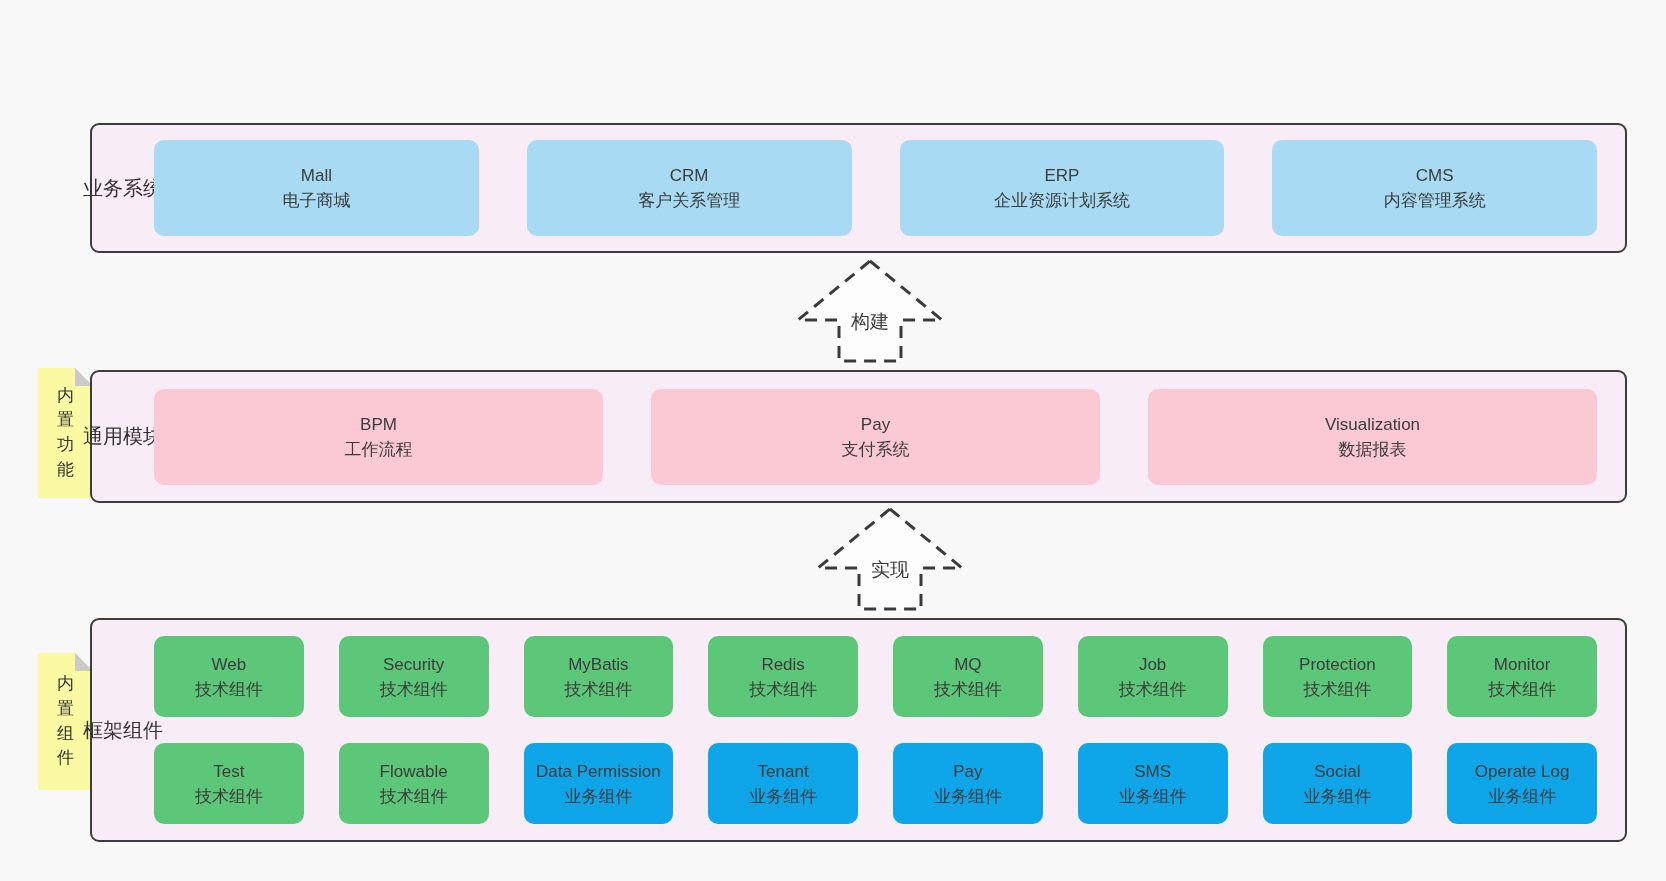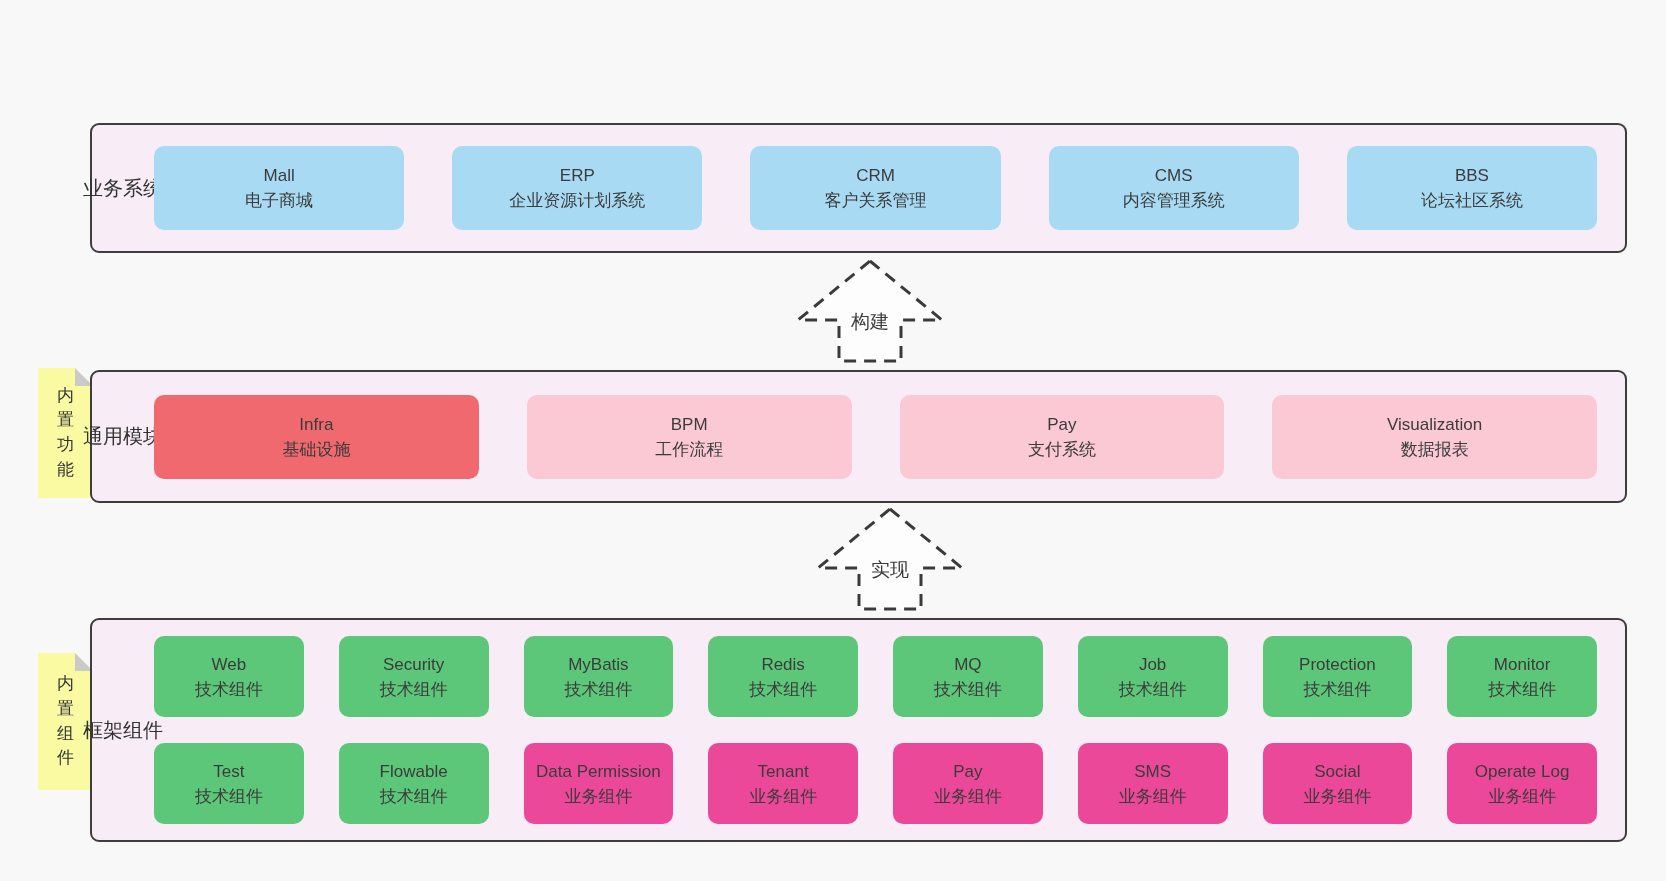--- a/index.html
+++ b/index.html
@@ -19,30 +19,30 @@
   #layer-framework{top:618px;height:224px;}
   .layer-label{
     width:62px;display:flex;align-items:center;justify-content:center;
     font-size:20px;color:#333;flex:0 0 62px;
   }
   .vchar{display:block;text-align:center;line-height:1.45;}
   .boxes{
     flex:1;display:flex;align-items:center;gap:48px;padding-right:28px;
   }
   .box{
-    flex:1;height:84px;border-radius:10px;
+    flex:1;height:96px;border-radius:10px;
     display:flex;flex-direction:column;align-items:center;justify-content:center;
     text-align:center;font-size:17px;line-height:25px;padding:2px 10px;
     box-sizing:border-box;
   }
   .blue{background:#a8dbf3;}
   .red{background:#f0696e;}
   .pink{background:#fac9d3;align-items:center;}
   .green{background:#5dc779;}
-  .lightgreen{background:#ec4899;}
+  .lightgreen{background:#0ea5e9;}
   .grid{
     flex:1;display:flex;flex-direction:column;justify-content:center;
     gap:26px;padding-right:28px;
   }
   .row{display:flex;gap:35px;}
   .row .box{height:81px;flex:1;padding:2px 8px;}
   .note{
     position:absolute;left:38px;width:55px;background:#fafaa3;z-index:0;
     display:flex;align-items:center;justify-content:center;
     font-size:17px;color:#333;
@@ -96,56 +96,48 @@
       <span class="vchar">务</span>
       <span class="vchar">系</span>
       <span class="vchar">统</span>
     </div>
   <div class="boxes">
     <div class="box blue">
       <div>Mall</div>
       <div>电子商城</div>
     </div>
     <div class="box blue">
+      <div>CRM</div>
+      <div>客户关系管理</div>
+    </div>
+    <div class="box blue">
       <div>ERP</div>
       <div>企业资源计划系统</div>
     </div>
     <div class="box blue">
-      <div>CRM</div>
-      <div>客户关系管理</div>
-    </div>
-    <div class="box blue">
       <div>CMS</div>
       <div>内容管理系统</div>
-    </div>
-    <div class="box blue">
-      <div>BBS</div>
-      <div>论坛社区系统</div>
     </div>
   </div>
 </div>
 
 <svg class="arrow" id="arrow-build" width="150" height="106" viewBox="0 0 150 106">
   <polygon points="75,3 147,62 106,62 106,103 44,103 44,62 3,62"></polygon>
   <rect x="48" y="50" width="54" height="26"></rect>
   <text x="75" y="70">构建</text>
 </svg>
 
 <div class="layer" id="layer-modules">
   <div class="layer-label">
       <span class="vchar">通</span>
       <span class="vchar">用</span>
       <span class="vchar">模</span>
       <span class="vchar">块</span>
     </div>
   <div class="boxes">
-    <div class="box red">
-      <div>Infra</div>
-      <div>基础设施</div>
-    </div>
     <div class="box pink">
       <div>BPM</div>
       <div>工作流程</div>
     </div>
     <div class="box pink">
       <div>Pay</div>
       <div>支付系统</div>
     </div>
     <div class="box pink">
       <div>Visualization</div>

